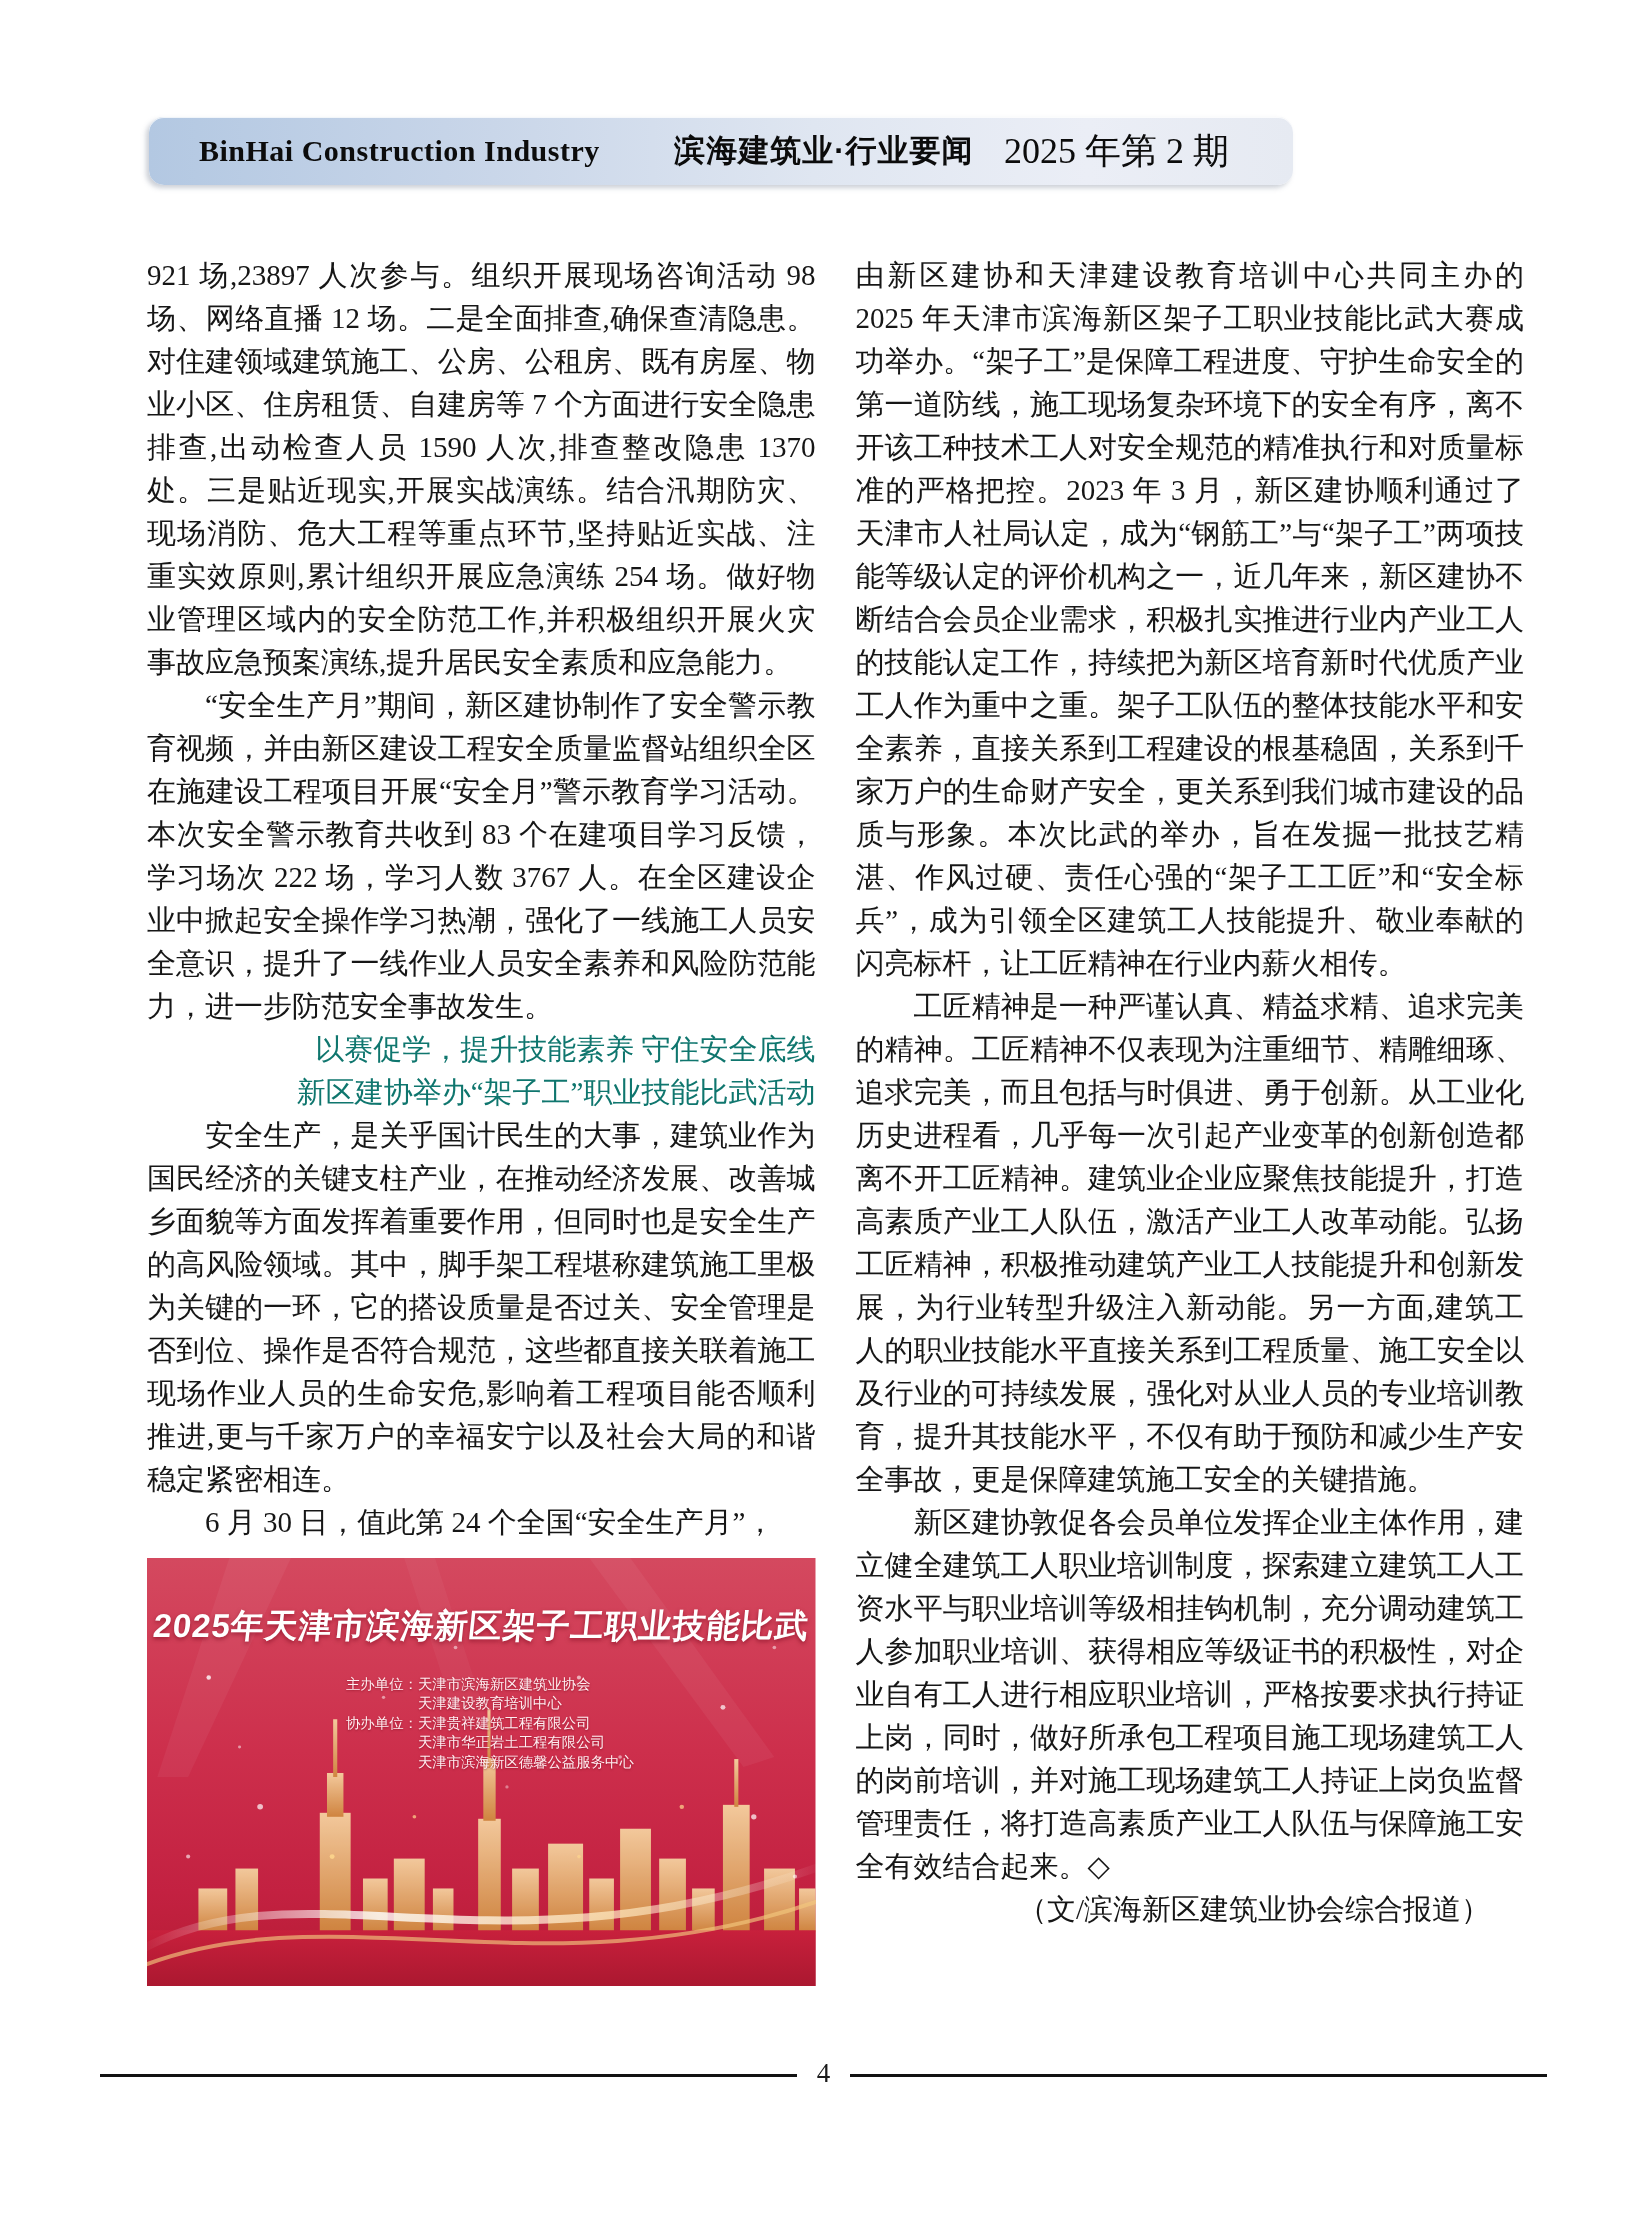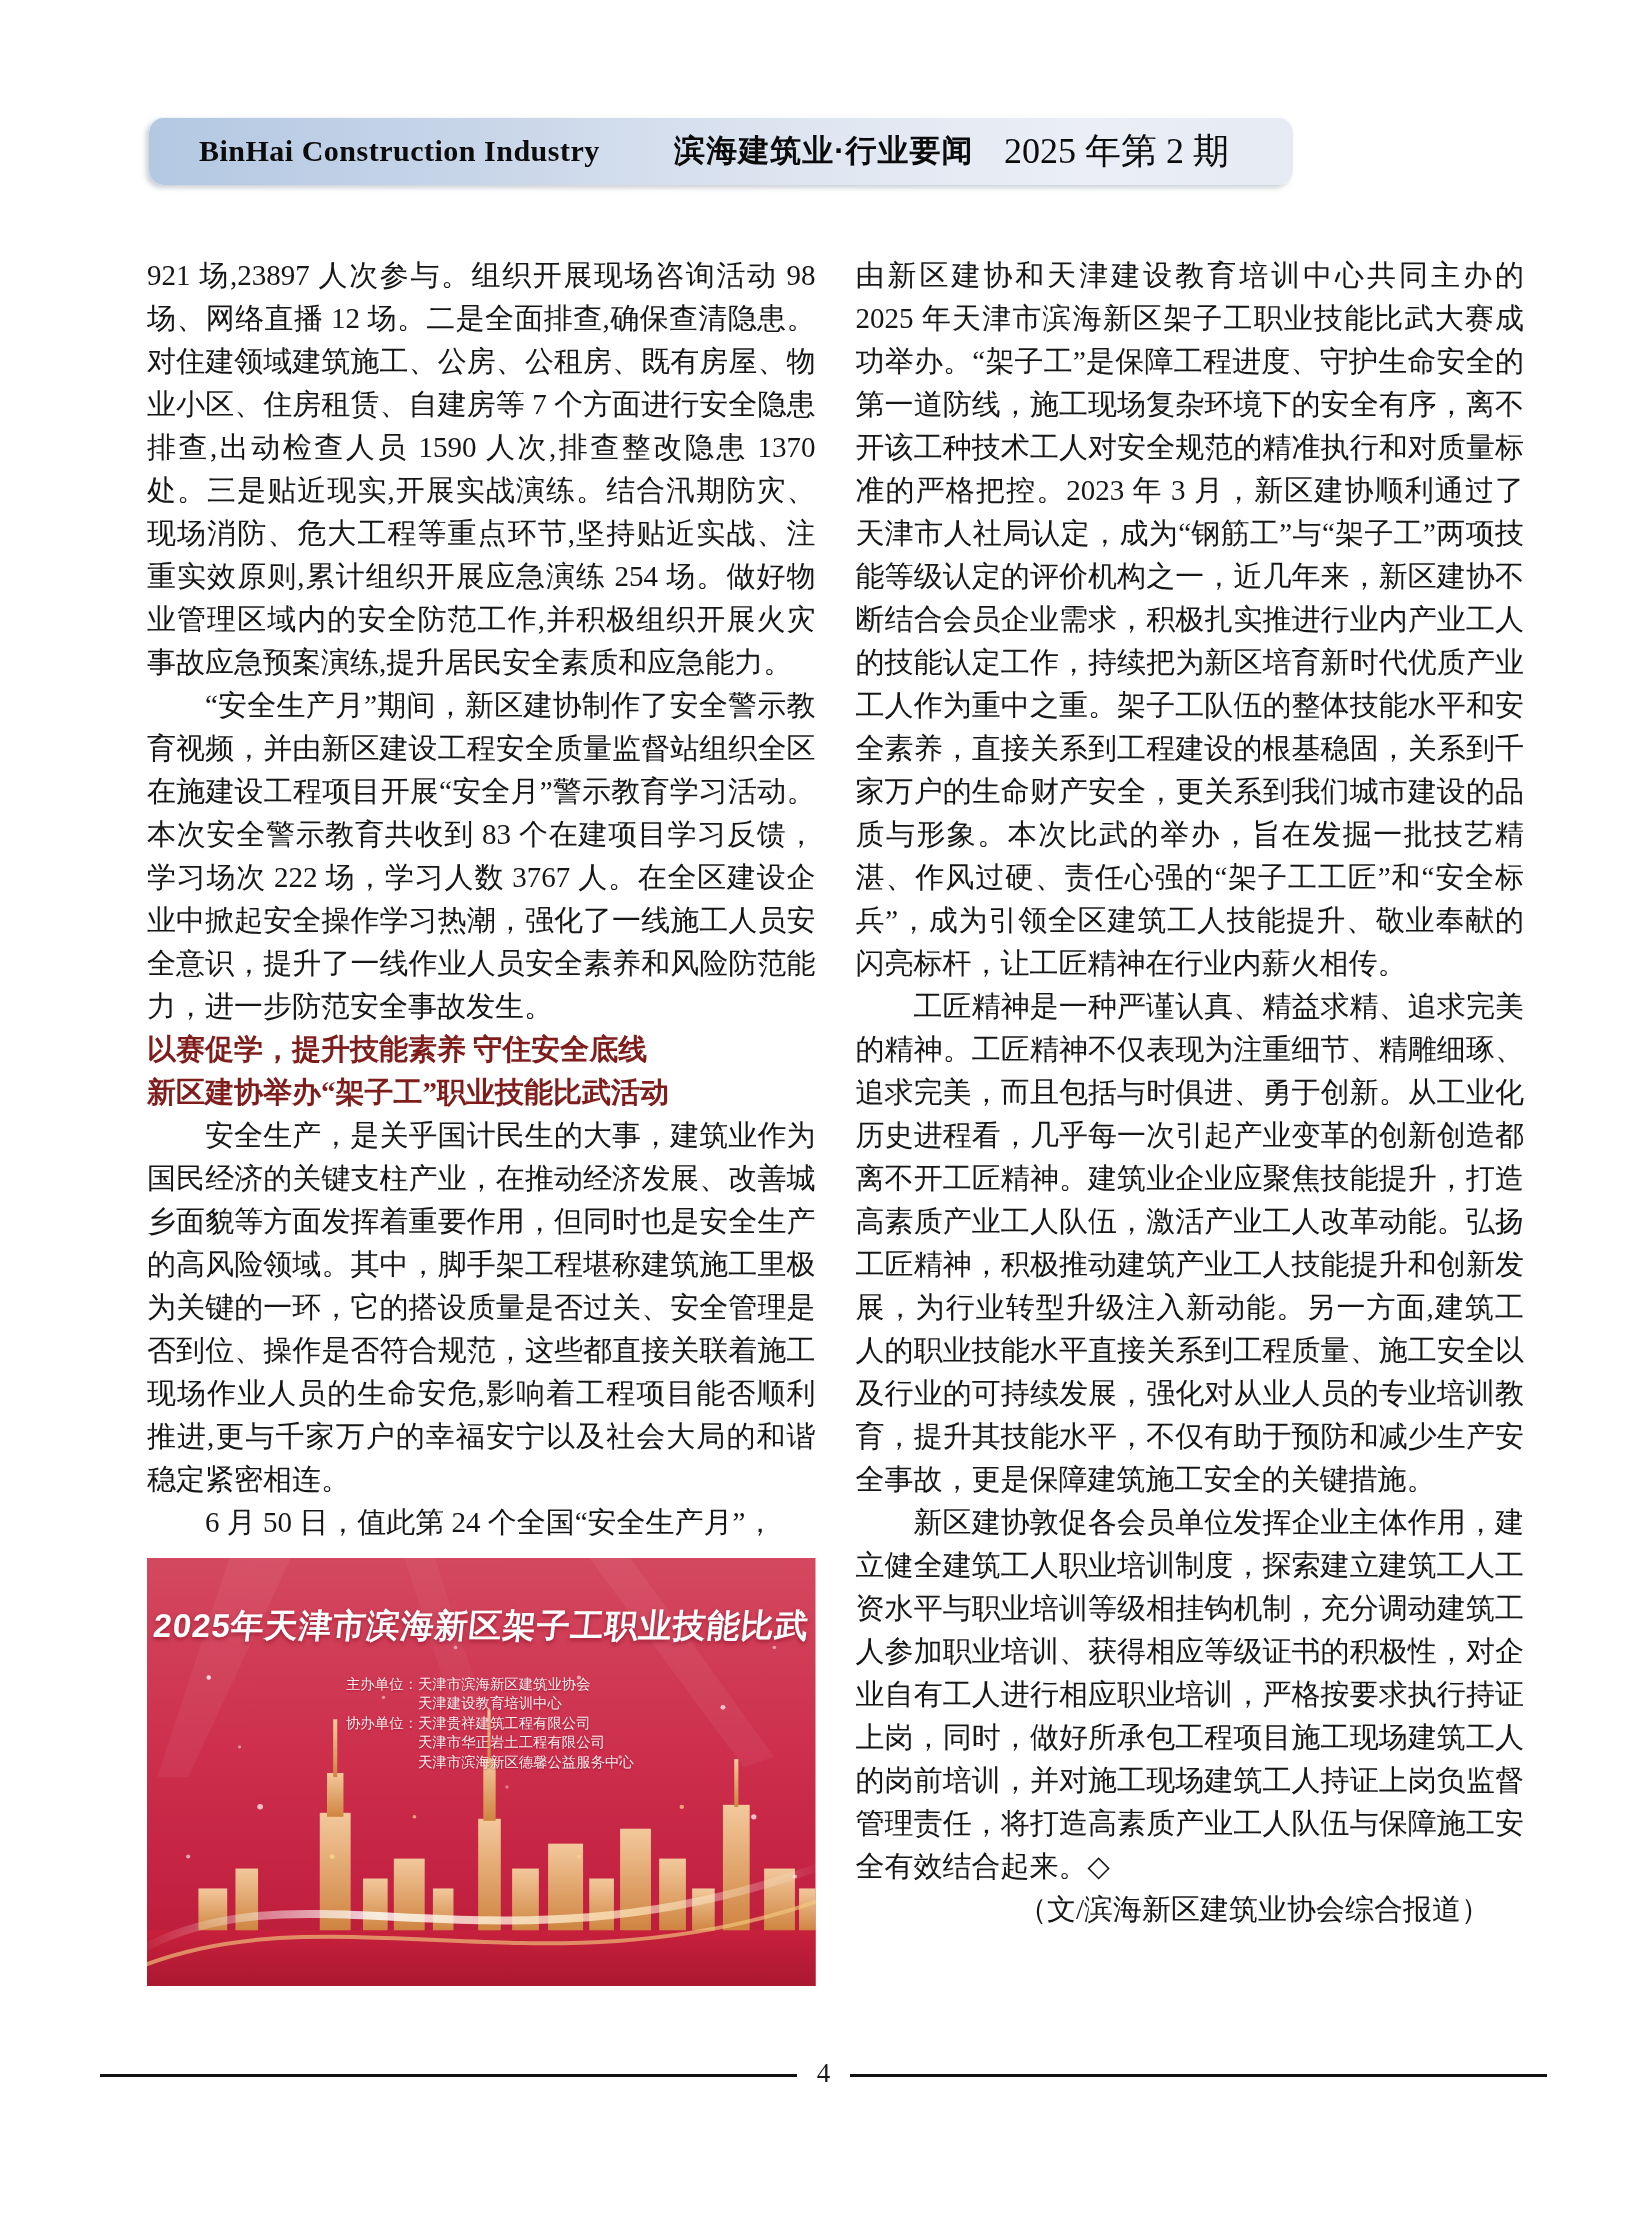--- a/index.html
+++ b/index.html
@@ -35,21 +35,21 @@
     display:flex; gap:40px;
   }
   .col {
     flex:1; min-width:0;
     font-size:29px; line-height:43px;
     text-align:justify;
   }
   .para { text-align:justify; }
   .para.indent { text-indent:2em; }
   .red-line {
-    color:#7f1d1d; text-align:left; font-weight:700;
+    color:#0f766e; text-align:right; font-weight:400;
   }
   .byline { text-align:right; padding-right:34px; }
 
   
   .poster {
     position:relative; width:100%; height:428px; margin-top:14px; overflow:hidden;
   }
   .poster-bg { position:absolute; inset:0; width:100%; height:100%; }
   .poster-title {
     position:absolute; top:46px; left:0; width:100%; text-align:center;
@@ -89,21 +89,21 @@
   </div>
 
   <div class="content">
 
     <div class="col">
       <div class="para">921 场,23897 人次参与。组织开展现场咨询活动 98 场、网络直播 12 场。二是全面排查,确保查清隐患。对住建领域建筑施工、公房、公租房、既有房屋、物业小区、住房租赁、自建房等 7 个方面进行安全隐患排查,出动检查人员 1590 人次,排查整改隐患 1370 处。三是贴近现实,开展实战演练。结合汛期防灾、现场消防、危大工程等重点环节,坚持贴近实战、注重实效原则,累计组织开展应急演练 254 场。做好物业管理区域内的安全防范工作,并积极组织开展火灾事故应急预案演练,提升居民安全素质和应急能力。</div>
       <div class="para indent">“安全生产月”期间，新区建协制作了安全警示教育视频，并由新区建设工程安全质量监督站组织全区在施建设工程项目开展“安全月”警示教育学习活动。本次安全警示教育共收到 83 个在建项目学习反馈，学习场次 222 场，学习人数 3767 人。在全区建设企业中掀起安全操作学习热潮，强化了一线施工人员安全意识，提升了一线作业人员安全素养和风险防范能力，进一步防范安全事故发生。</div>
       <div class="red-line">以赛促学，提升技能素养 守住安全底线</div>
       <div class="red-line">新区建协举办“架子工”职业技能比武活动</div>
       <div class="para indent">安全生产，是关乎国计民生的大事，建筑业作为国民经济的关键支柱产业，在推动经济发展、改善城乡面貌等方面发挥着重要作用，但同时也是安全生产的高风险领域。其中，脚手架工程堪称建筑施工里极为关键的一环，它的搭设质量是否过关、安全管理是否到位、操作是否符合规范，这些都直接关联着施工现场作业人员的生命安危,影响着工程项目能否顺利推进,更与千家万户的幸福安宁以及社会大局的和谐稳定紧密相连。</div>
-      <div class="para indent">6 月 50 日，值此第 24 个全国“安全生产月”，</div>
+      <div class="para indent">6 月 30 日，值此第 24 个全国“安全生产月”，</div>
 
       <div class="poster">
         <svg class="poster-bg" viewBox="0 0 650 430" preserveAspectRatio="none" xmlns="http://www.w3.org/2000/svg">
           <defs>
             <linearGradient id="bgGrad" x1="0" y1="0" x2="0" y2="1">
               <stop offset="0" stop-color="#d4495f"></stop>
               <stop offset="0.45" stop-color="#cd2f4c"></stop>
               <stop offset="0.78" stop-color="#c32141"></stop>
               <stop offset="1" stop-color="#b51c33"></stop>
             </linearGradient>

